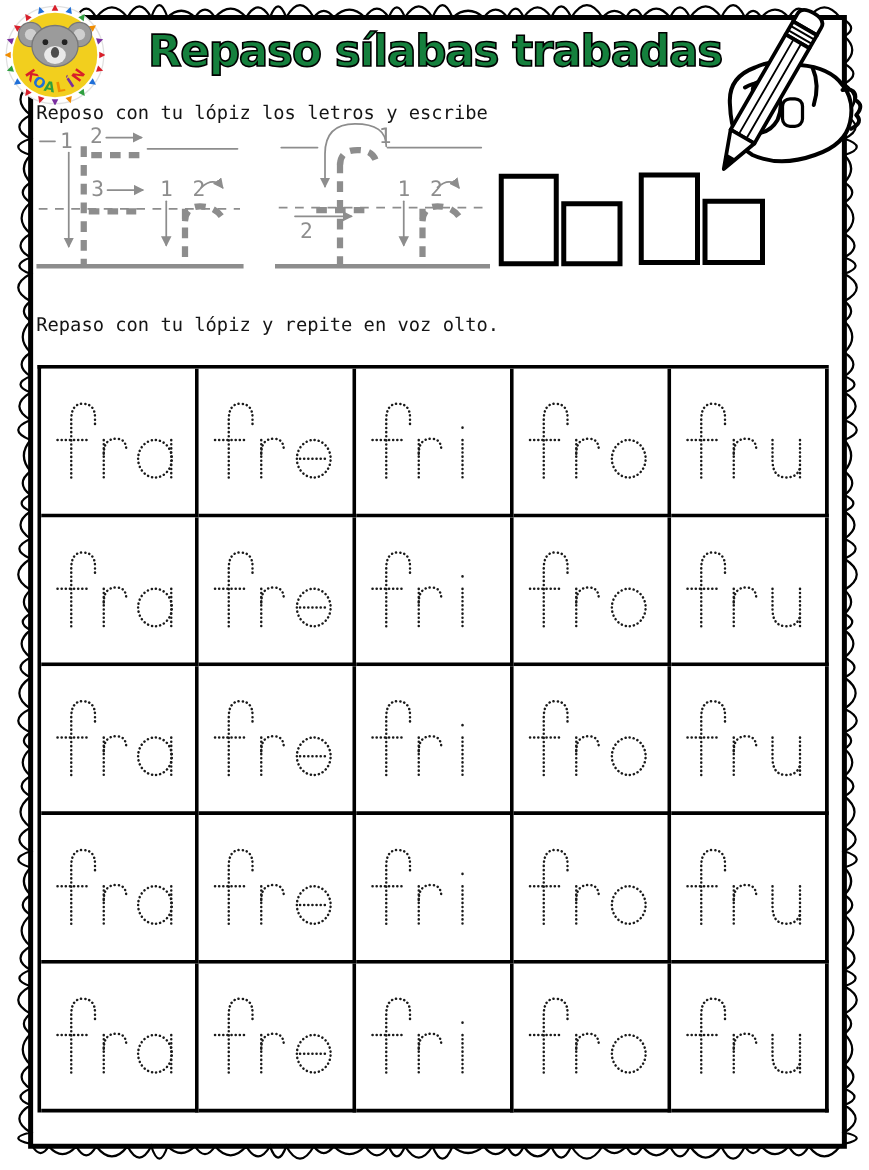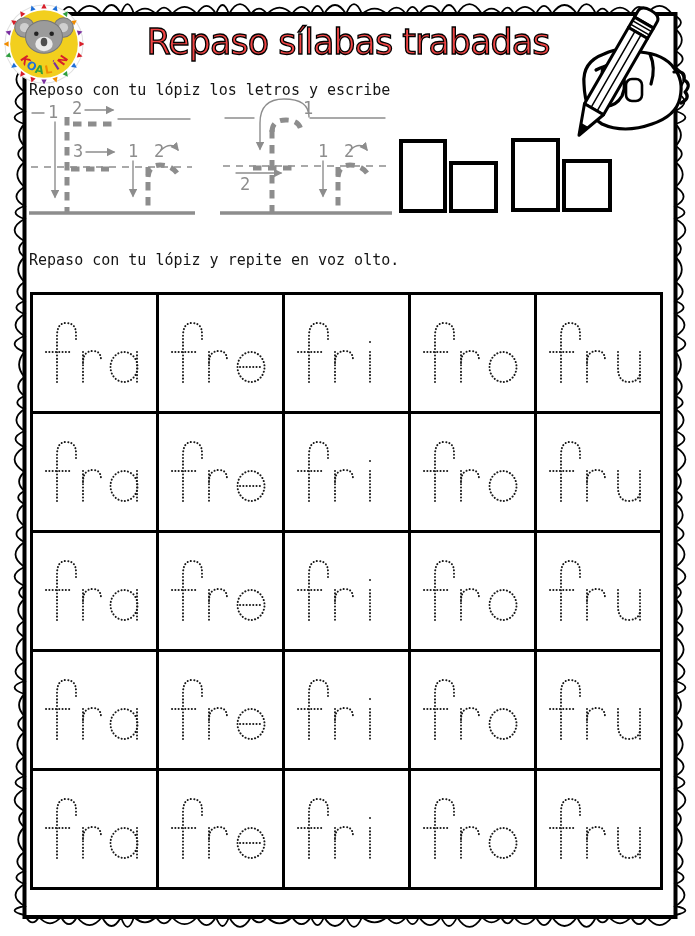--- a/index.html
+++ b/index.html
@@ -1,21 +1,21 @@
 <!DOCTYPE html>
 <html><head>
 <meta charset="utf-8">
 <style>
   html,body{margin:0;padding:0;background:#fff;}
   .sheet{position:relative;width:695px;height:936px;background:#fff;overflow:hidden;
          font-family:"DejaVu Sans",sans-serif;}
   #frame-svg{position:absolute;left:0;top:0;z-index:1;}
   .title{position:absolute;left:348px;top:22px;transform:translateX(-50%);z-index:2;
-         white-space:nowrap;font-family:"DejaVu Sans",sans-serif;font-weight:normal;
-         font-size:35px;letter-spacing:-1px;color:#ef4444;-webkit-text-stroke:1.3px #000;margin:0;}
+         white-space:nowrap;font-family:"DejaVu Sans",sans-serif;font-weight:bold;
+         font-size:35px;letter-spacing:-1px;color:#15803d;-webkit-text-stroke:1.3px #000;margin:0;}
   .instr{position:absolute;z-index:2;margin:0;font-family:"DejaVu Sans Mono",monospace;
          font-size:15px;color:#151515;letter-spacing:0;}
   #instr1{left:29px;top:81px;text-align:right;}
   #instr2{left:29px;top:251px;}
   .guide{position:absolute;z-index:2;}
   .guide .t{stroke:#8d8d8d;stroke-width:1.4;fill:none;stroke-linecap:round;}
   .guide .dash{stroke:#8d8d8d;stroke-width:1.4;fill:none;stroke-dasharray:7 6;}
   .guide .k{stroke:#8d8d8d;stroke-width:5;fill:none;stroke-dasharray:8.5 6.5;stroke-linecap:butt;}
   .guide .base{stroke:#8d8d8d;stroke-width:3.5;fill:none;}
   .guide text{font-family:"DejaVu Sans Mono",monospace;font-size:17px;fill:#8d8d8d;}

